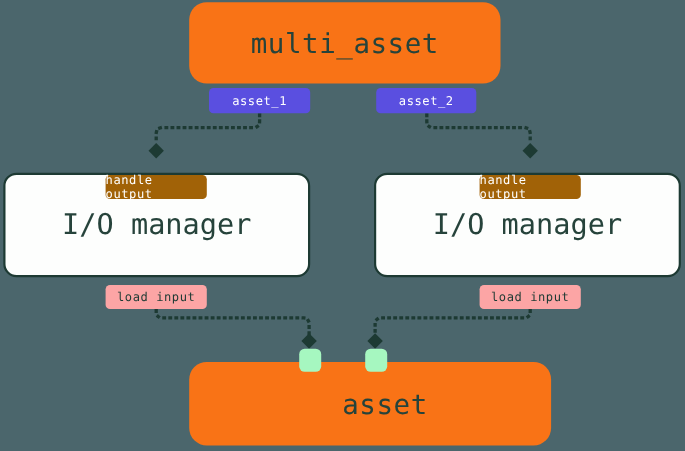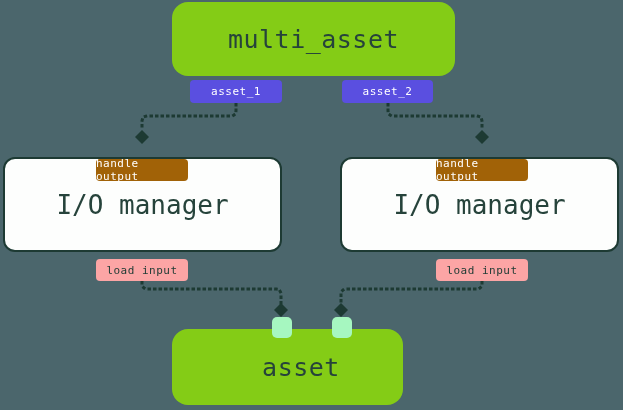--- a/index.html
+++ b/index.html
@@ -16,21 +16,21 @@
     font-family: "DejaVu Sans Mono", "Liberation Mono", monospace;
   }
   .node {
     position: absolute;
     display: flex;
     align-items: center;
     justify-content: center;
     box-sizing: border-box;
   }
   .node-gray {
-    background: #84cc16;
+    background: #f97316;
     border-radius: 16px;
     color: #26433b;
     font-size: 25px;
     letter-spacing: 0.5px;
   }
   .node-white {
     background: #fdfefd;
     border: 2px solid #1d3a33;
     border-radius: 12px;
     color: #26433b;
@@ -64,21 +64,21 @@
     left: 0; top: 0;
     width: 623px;
     height: 410px;
     z-index: 2;
     pointer-events: none;
   }
   
   .n-multi-asset { left: 172px; top: 2px;   width: 283px; height: 74px; }
   .n-io-left     { left: 3px;   top: 157px; width: 279px; height: 95px; }
   .n-io-right    { left: 340px; top: 157px; width: 279px; height: 95px; }
-  .n-asset       { left: 172px; top: 329px; width: 231px; height: 76px; padding-left: 27px; }
+  .n-asset       { left: 172px; top: 329px; width: 329px; height: 76px; padding-left: 27px; }
   
   .t-asset1   { left: 190px; top: 65px;  width: 92px; height: 23px; }
   .t-asset2   { left: 342px; top: 65px;  width: 91px; height: 23px; }
   .t-ho-left  { left: 96px;  top: 144px; width: 92px; height: 22px; }
   .t-ho-right { left: 436px; top: 144px; width: 92px; height: 22px; }
   .t-li-left  { left: 96px;  top: 244px; width: 92px; height: 22px; }
   .t-li-right { left: 436px; top: 244px; width: 92px; height: 22px; }
   
   .sq-left  { left: 272px; top: 317px; }
   .sq-right { left: 332px; top: 317px; }

